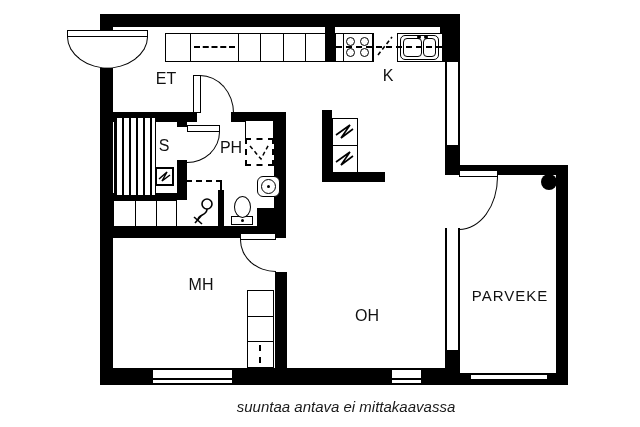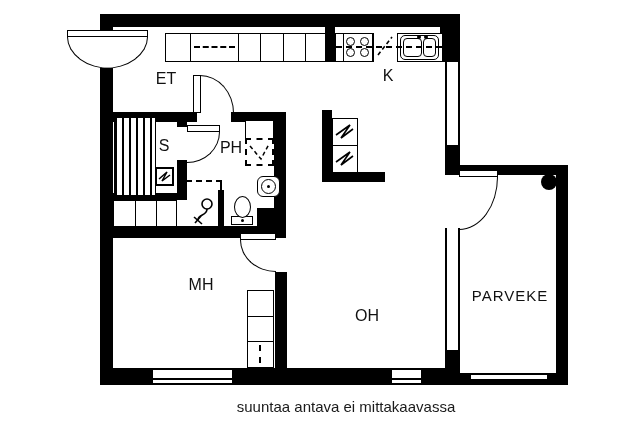--- a/index.html
+++ b/index.html
@@ -15,21 +15,21 @@
   .arc-tr{border-top:1.5px solid #000;border-right:1.5px solid #000;border-top-right-radius:100% 100%;}
   .win-v{position:absolute;background:#fff;border-left:2px solid #000;border-right:2px solid #000;box-sizing:border-box;z-index:4;}
   .win-h{position:absolute;background:#fff;box-sizing:border-box;z-index:4;}
   .win-h .pane{position:absolute;left:0;right:0;height:2px;background:#000;}
   .dash-h{position:absolute;border-top:2px dashed #000;z-index:6;}
   .dash-v{position:absolute;border-left:2px dashed #000;z-index:6;}
   .dashed-box{position:absolute;border:2px dashed #000;background:#fff;box-sizing:border-box;}
   .circle{position:absolute;border:1.5px solid #000;border-radius:50%;background:#fff;box-sizing:border-box;}
   .label{position:absolute;transform:translate(-50%,-50%);font-size:16px;color:#111;white-space:nowrap;z-index:8;}
   .stripes{position:absolute;background:repeating-linear-gradient(to right,#000 0,#000 2px,#fff 2px,#fff 7px);z-index:2;}
-  .caption{position:absolute;transform:translate(-50%,-50%);font-size:15px;color:#1a1a1a;white-space:nowrap;}
+  .caption{position:absolute;transform:translate(-50%,-50%);font-size:15px;color:#1a1a1a;white-space:nowrap;font-style:italic;}
   .watermark{position:absolute;transform:translate(-50%,-50%);font-family:"Liberation Serif",serif;
              font-weight:bold;font-size:21px;letter-spacing:2px;color:#ece9e4;white-space:nowrap;}
   svg{display:block;}
 </style>
 </head>
 <body>
 
 <div id="plan">
 
   <div class="wall" style="left:100px;top:14px;width:360px;height:13px;"></div>

